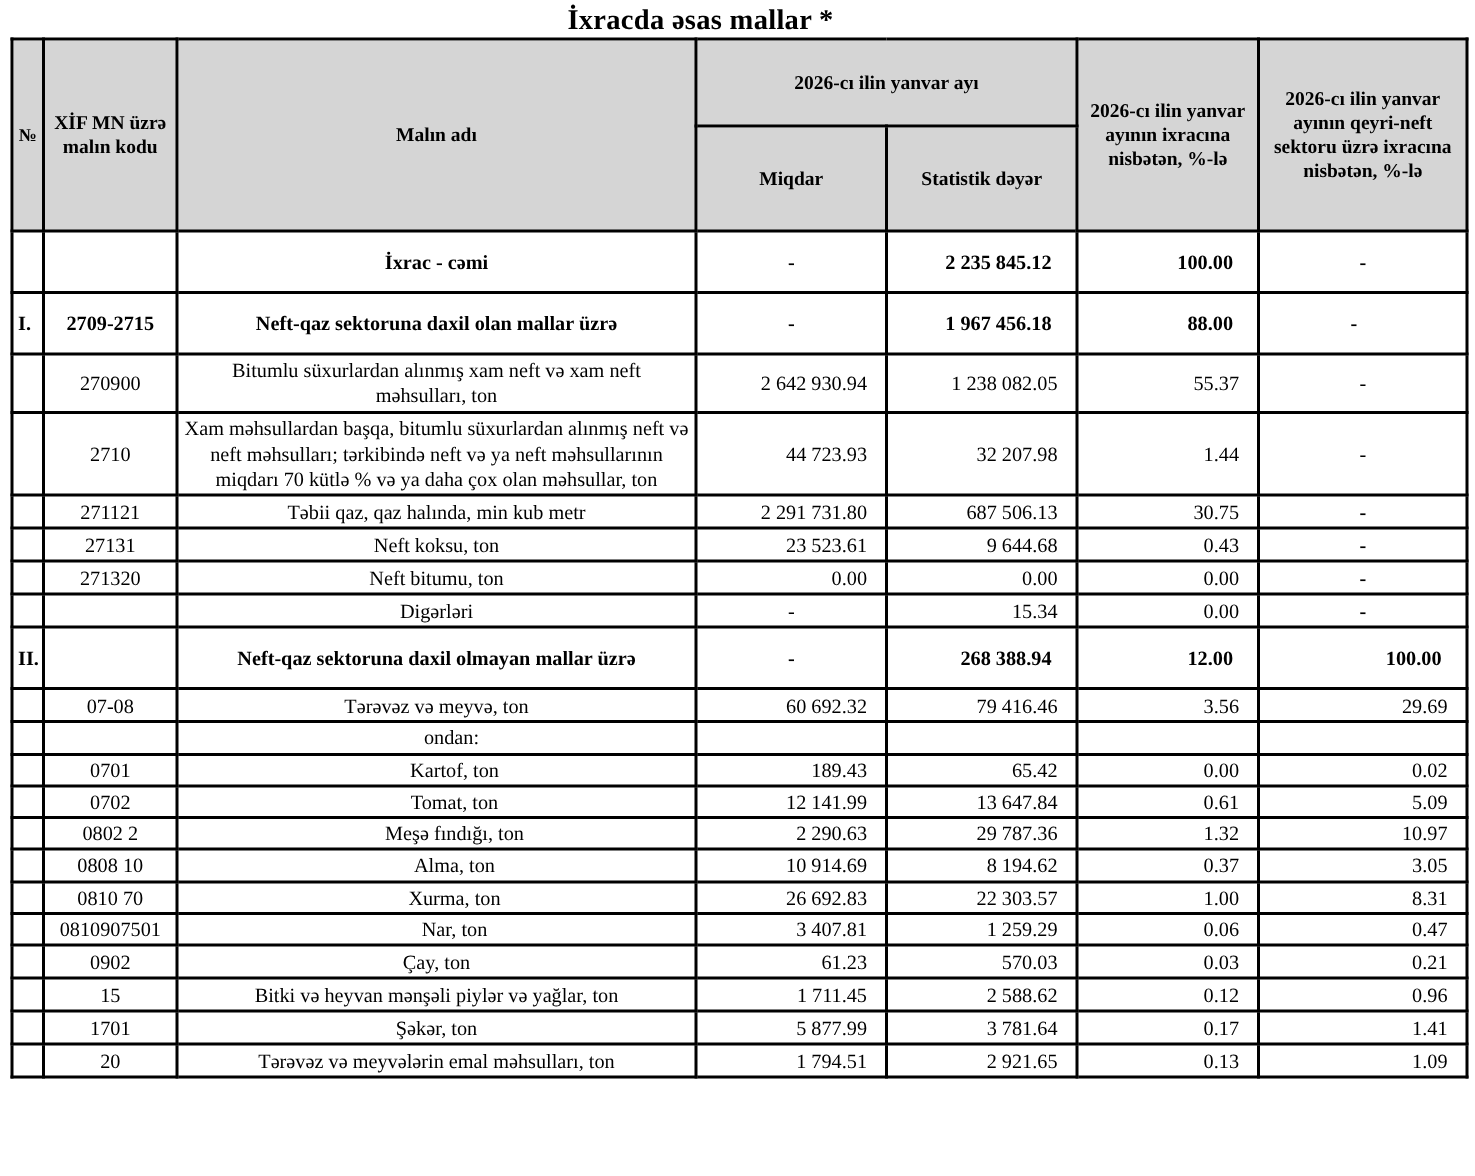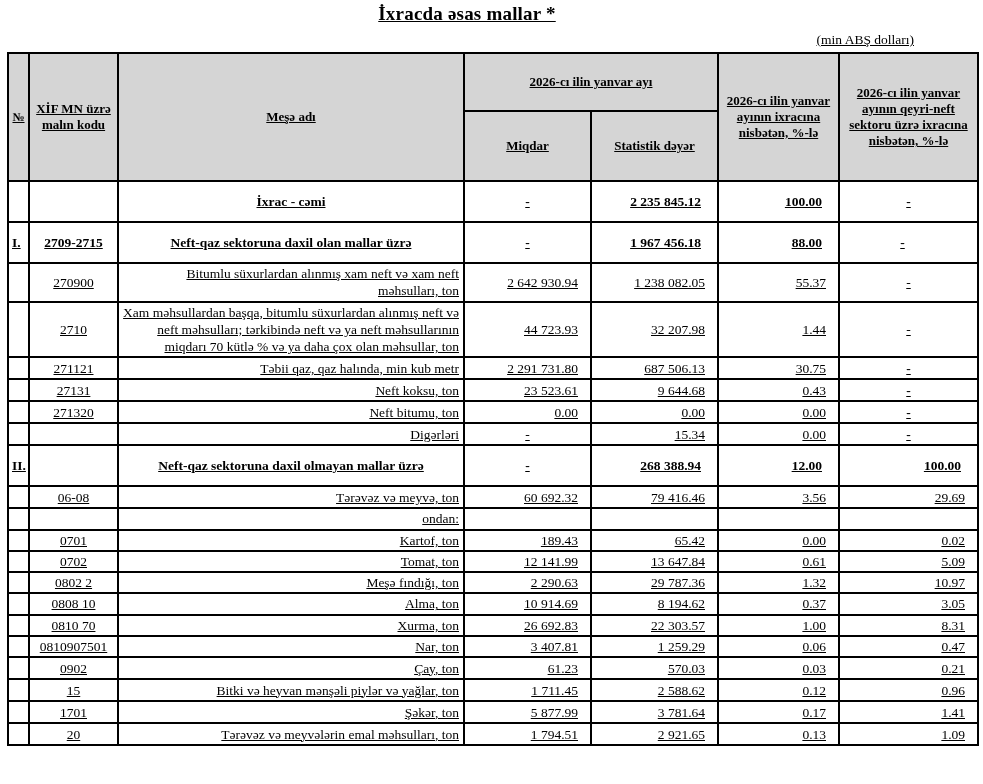--- a/index.html
+++ b/index.html
@@ -3,21 +3,21 @@
 <meta charset="utf-8">
 <style>
   html, body {
     margin: 0; padding: 0;
     background: #ffffff;
     width: 983px; height: 784px;
     font-family: "Liberation Serif", "DejaVu Serif", serif;
     color: #000;
     overflow: hidden;
   }
-  .page { position: relative; width: 934px; height: 784px; text-decoration: underline; }
+  .page { position: relative; width: 934px; height: 784px; }
   .title {
     text-align: center;
     font-weight: bold;
     font-size: 19px;
     padding-top: 3px;
     letter-spacing: 0.2px;
   }
   .unit-note {
     text-align: right;
     font-size: 13.5px;
@@ -47,58 +47,57 @@
   thead tr.h-top th.group-th { height: 52px; margin-top: 28px; }
   thead tr.h-bot th { height: 64px; }
   th.num-th { font-size: 12px; padding: 1px; }
   td {
     font-size: 13.5px;
     padding: 1px 4px;
     line-height: 1.28;
   }
   td.c-num  { text-align: left; padding-left: 3px; padding-right: 0; }
   td.c-code { text-align: center; padding-left: 4px; }
-  td.c-name { text-align: right; }
+  td.c-name { text-align: center; }
   td.c-qty, td.c-val, td.c-share, td.c-nonoil {
     text-align: right;
     padding-right: 12px;
   }
   td.dash { text-align: center; padding-right: 4px; }
   tr.r-item td { height: 18px; }
   tr.r-total td, tr.r-section td { height: 37px; font-weight: bold; }
   tr.r-total td.c-name, tr.r-section td.c-name { text-align: center; }
   tr.r-total td.c-val, tr.r-total td.c-share,
   tr.r-section td.c-val, tr.r-section td.c-share,
   tr.r-section td.c-nonoil { padding-right: 16px; }
   tr.r-subitem td.c-name { padding-left: 28px; }
   tr.r-label td.c-name { padding-left: 24px; }
   td.bold-cell { font-weight: bold; }
 </style>
 </head>
 <body>
 
 <div class="page">
   <div class="title">İxracda əsas mallar *</div>
-  <div class="unit-note">(min ABŞ dolları)</div>
 
   <table class="main">
     <colgroup>
       <col style="width:21px">
       <col style="width:89px">
       <col style="width:346px">
       <col style="width:127px">
       <col style="width:127px">
       <col style="width:121px">
       <col style="width:139px">
     </colgroup>
     <thead>
       <tr class="h-top">
         <th rowspan="2" class="num-th">№</th>
         <th rowspan="2">XİF MN üzrə malın kodu</th>
-        <th rowspan="2">Meşə adı</th>
+        <th rowspan="2">Malın adı</th>
         <th colspan="2" class="group-th">2026-cı ilin yanvar ayı</th>
         <th rowspan="2">2026-cı ilin yanvar ayının ixracına nisbətən, %-lə</th>
         <th rowspan="2">2026-cı ilin yanvar ayının qeyri-neft sektoru üzrə ixracına nisbətən, %-lə</th>
       </tr>
       <tr class="h-bot">
         <th>Miqdar</th>
         <th>Statistik dəyər</th>
       </tr>
     </thead>
     <tbody id="rows">
@@ -178,21 +177,21 @@
           <td class="c-num">II.</td>
           <td class="c-code"></td>
           <td class="c-name">Neft-qaz sektoruna daxil olmayan mallar üzrə</td>
           <td class="c-qty dash">-</td>
           <td class="c-val">268 388.94</td>
           <td class="c-share">12.00</td>
           <td class="c-nonoil">100.00</td>
         </tr>
         <tr class="r-item">
           <td class="c-num"></td>
-          <td class="c-code">06-08</td>
+          <td class="c-code">07-08</td>
           <td class="c-name">Tərəvəz və meyvə, ton</td>
           <td class="c-qty">60 692.32</td>
           <td class="c-val">79 416.46</td>
           <td class="c-share">3.56</td>
           <td class="c-nonoil">29.69</td>
         </tr>
         <tr class="r-label">
           <td class="c-num"></td>
           <td class="c-code"></td>
           <td class="c-name">ondan:</td>

